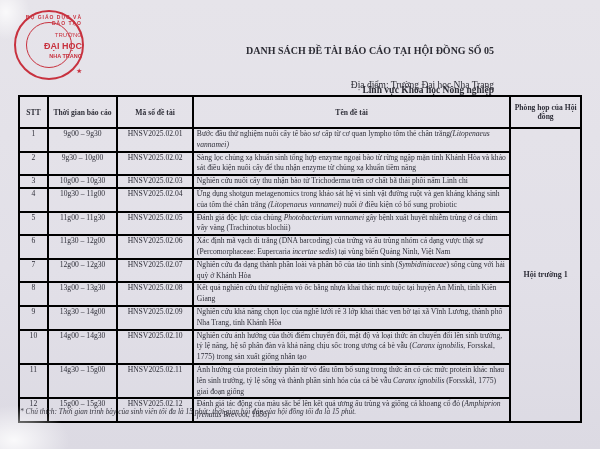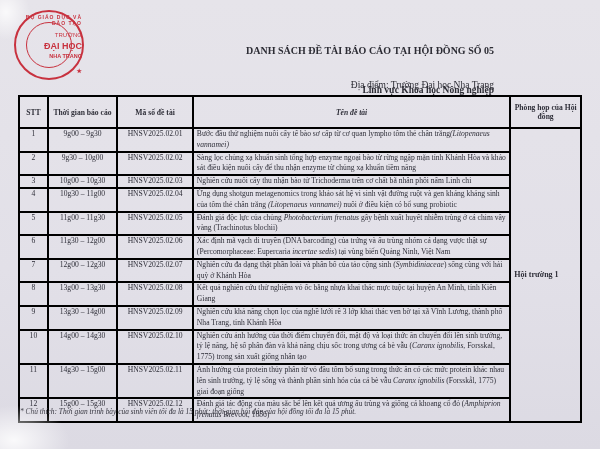--- a/index.html
+++ b/index.html
@@ -37,26 +37,26 @@
   table.list {
     position:absolute; left:18px; top:95px;
     border-collapse:collapse; width:564px;
     font-size:7.6px; line-height:10.8px; color:#2e2e38;
   }
   table.list th, table.list td {
     border:2px solid #000000; padding:0 3px; vertical-align:top;
   }
   table.list th { font-weight:bold; text-align:center; vertical-align:middle; height:30px; font-size:7.6px; line-height:9px;}
   table.list td.c { text-align:center; }
-  table.list td.room { text-align:left; vertical-align:middle; font-weight:bold; font-size:8px; line-height:11px;}
+  table.list td.room { text-align:center; vertical-align:middle; font-weight:bold; font-size:8px; line-height:11px;}
   table.list td.t { padding-left:3px; }
   .col-stt { width:21px; }
   .col-time { width:63px; }
   .col-code { width:68px; }
-  .col-title { width:318px;font-style:italic; }
+  .col-title { width:318px; }
   .col-room { width:64px; }
   .footnote {
     position:absolute; left:20px; top:407px; font-size:7.4px; font-style:italic; color:#34343e;
   }
   .glare {
     position:absolute; left:0; top:405px; width:70px; height:44px;
     background: radial-gradient(ellipse at 20% 80%, rgba(255,255,255,0.85), rgba(255,255,255,0) 70%);
   }
   .glare2 {
     position:absolute; left:0; top:0; width:30px; height:40px;
@@ -102,45 +102,45 @@
       <tr>
         <td class="c">2</td>
         <td class="c">9g30 – 10g00</td>
         <td class="c">HNSV2025.02.02</td>
         <td class="t"><span>Sàng lọc chủng xạ khuẩn sinh tổng hợp enzyme ngoại bào từ rừng ngập mặn tỉnh Khánh Hòa và khảo sát điều kiện nuôi cấy để thu nhận enzyme từ chủng xạ khuẩn tiềm năng</span><i></i><span></span></td>
       </tr>
       <tr>
         <td class="c">3</td>
         <td class="c">10g00 – 10g30</td>
         <td class="c">HNSV2025.02.03</td>
-        <td class="t"><span>Nghiên cứu nuôi cấy thu nhận bào tử Trichoderma trên cơ chất bã nhân phôi nấm Linh chi</span><i></i><span></span></td>
+        <td class="t"><span>Nghiên cứu nuôi cấy thu nhận bào tử Trichoderma trên cơ chất bã thải phôi nấm Linh chi</span><i></i><span></span></td>
       </tr>
       <tr>
         <td class="c">4</td>
         <td class="c">10g30 – 11g00</td>
         <td class="c">HNSV2025.02.04</td>
         <td class="t"><span>Ứng dụng shotgun metagenomics trong khảo sát hệ vi sinh vật đường ruột và gen kháng kháng sinh của tôm thẻ chân trắng </span><i>(Litopenaeus vannamei)</i><span> nuôi ở điều kiện có bổ sung probiotic</span></td>
       </tr>
       <tr>
         <td class="c">5</td>
         <td class="c">11g00 – 11g30</td>
         <td class="c">HNSV2025.02.05</td>
-        <td class="t"><span>Đánh giá độc lực của chủng </span><i>Photobacterium frenatus</i><span> gây bệnh xuất huyết nhiễm trùng ở cá chim vây vàng (Trachinotus blochii)</span></td>
+        <td class="t"><span>Đánh giá độc lực của chủng </span><i>Photobacterium vannamei</i><span> gây bệnh xuất huyết nhiễm trùng ở cá chim vây vàng (Trachinotus blochii)</span></td>
       </tr>
       <tr>
         <td class="c">6</td>
         <td class="c">11g30 – 12g00</td>
         <td class="c">HNSV2025.02.06</td>
-        <td class="t"><span>Xác định mã vạch di truyền (DNA barcoding) của trứng và ấu trùng nhóm cá dạng vược thật sự (Percomorphaceae: Eupercaria </span><i>incertae sedis</i><span>) tại vùng biển Quảng Ninh, Việt Nam</span></td>
+        <td class="t"><span>Xác định mã vạch di trắng (DNA barcoding) của trứng và ấu trùng nhóm cá dạng vược thật sự (Percomorphaceae: Eupercaria </span><i>incertae sedis</i><span>) tại vùng biển Quảng Ninh, Việt Nam</span></td>
       </tr>
       <tr>
         <td class="c">7</td>
         <td class="c">12g00 – 12g30</td>
         <td class="c">HNSV2025.02.07</td>
-        <td class="t"><span>Nghiên cứu đa dạng thật phần loài và phân bố của tảo cộng sinh (</span><i>Symbidiniaceae</i><span>) sống cùng với hải quỳ ở Khánh Hòa</span></td>
+        <td class="t"><span>Nghiên cứu đa dạng thành phần loài và phân bố của tảo tỉnh sinh (</span><i>Symbidiniaceae</i><span>) sống cùng với hải quỳ ở Khánh Hòa</span></td>
       </tr>
       <tr>
         <td class="c">8</td>
         <td class="c">13g00 – 13g30</td>
         <td class="c">HNSV2025.02.08</td>
         <td class="t"><span>Kết quả nghiên cứu thử nghiệm vỏ ốc bằng nhựa khai thác mực tuộc tại huyện An Minh, tỉnh Kiên Giang</span><i></i><span></span></td>
       </tr>
       <tr>
         <td class="c">9</td>
         <td class="c">13g30 – 14g00</td>

